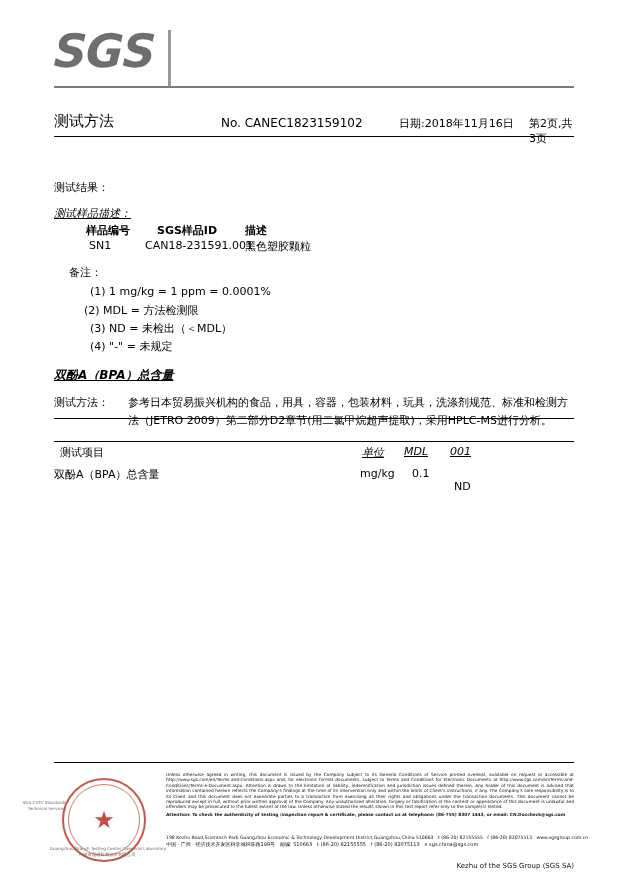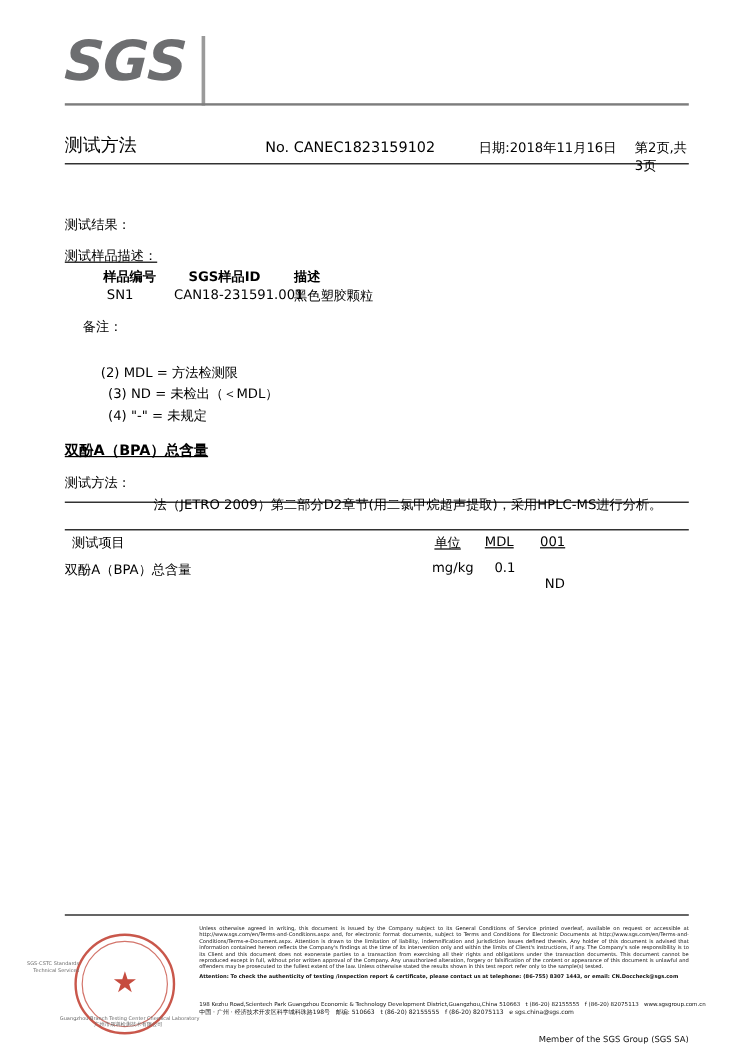--- a/index.html
+++ b/index.html
@@ -104,21 +104,21 @@
 
   
   .t {
     position: absolute;
     font-size: 11px;
     font-family: "DejaVu Sans", sans-serif;
     white-space: nowrap;
     margin-top: 20px;
   }
   .t.cn { font-family: "DejaVu Sans", sans-serif; }
-  .u { text-decoration: underline; }
+  .u { text-decoration: underline; font-style: italic; }
   .b { font-weight: bold; }
 
   
   .res-line {
     position: absolute;
     left: 54px;
     width: 520px;
     height: 1px;
     background: #000;
   }
@@ -258,27 +258,29 @@
 
   <div class="t cn b" style="left:86px; top:203px;">样品编号</div>
   <div class="t cn b" style="left:157px; top:203px;">SGS样品ID</div>
   <div class="t cn b" style="left:245px; top:203px;">描述</div>
 
   <div class="t cn" style="left:89px; top:219px;">SN1</div>
   <div class="t cn" style="left:145px; top:219px;">CAN18-231591.001</div>
   <div class="t cn" style="left:245px; top:219px;">黑色塑胶颗粒</div>
 
   <div class="t cn" style="left:69px; top:245px;">备注：</div>
+  <div class="t cn" style="left:90px; top:265px;">(1) 1 mg/kg = 1 ppm = 0.0001%</div>
   <div class="t cn" style="left:84px; top:283px;">(2) MDL = 方法检测限</div>
   <div class="t cn" style="left:90px; top:301px;">(3) ND = 未检出（＜MDL）</div>
   <div class="t cn" style="left:90px; top:319px;">(4) "-" = 未规定</div>
 
   <div class="t cn u b" style="left:54px; top:347px; font-size:12px;">双酚A（BPA）总含量</div>
 
   <div class="t cn" style="left:54px; top:375px;">测试方法：</div>
+  <div class="t cn" style="left:128px; top:375px;">参考日本贸易振兴机构的食品，用具，容器，包装材料，玩具，洗涤剂规范、标准和检测方</div>
   <div class="t cn" style="left:128px; top:393px;text-align:center;">法（JETRO 2009）第二部分D2章节(用二氯甲烷超声提取)，采用HPLC-MS进行分析。</div>
 
   <div class="res-line" style="top:418px;"></div>
 
   <div class="t cn" style="left:60px; top:425px;">测试项目</div>
   <div class="t cn u" style="left:362px; top:425px;">单位</div>
   <div class="t cn u" style="left:404px; top:425px;">MDL</div>
   <div class="t cn u" style="left:450px; top:425px;">001</div>
 
   <div class="res-line" style="top:441px;"></div>
@@ -313,16 +315,16 @@
     </span>
     <span class="row cn">
       <span>中国 · 广州 · 经济技术开发区科学城科珠路198号</span>&nbsp;&nbsp;
       <span>邮编: 510663</span>&nbsp;&nbsp;
       <span>t (86-20) 82155555</span>&nbsp;&nbsp;
       <span>f (86-20) 82075113</span>&nbsp;&nbsp;
       <span>e sgs.china@sgs.com</span>
     </span>
   </div>
 
-  <div class="member">Member of the SGS Group (SGS SA)</div>
+  <div class="member">Kezhu of the SGS Group (SGS SA)</div>
 
   <div class="scan-edge"></div>
 </div>
 
 </body></html>

